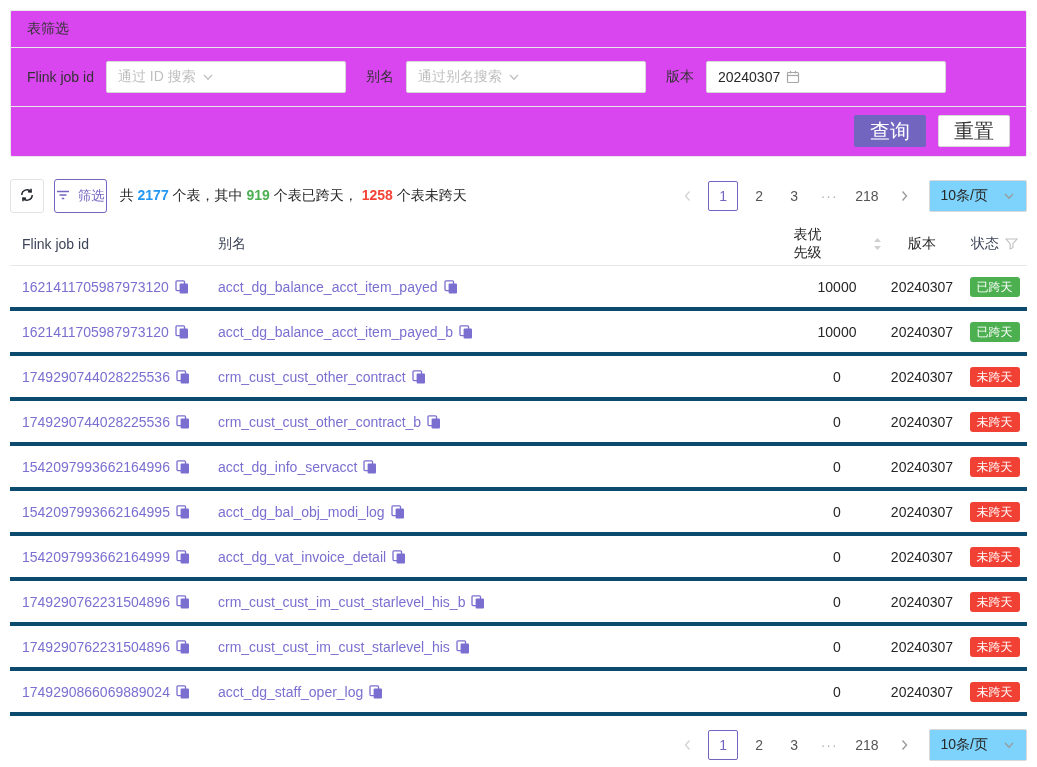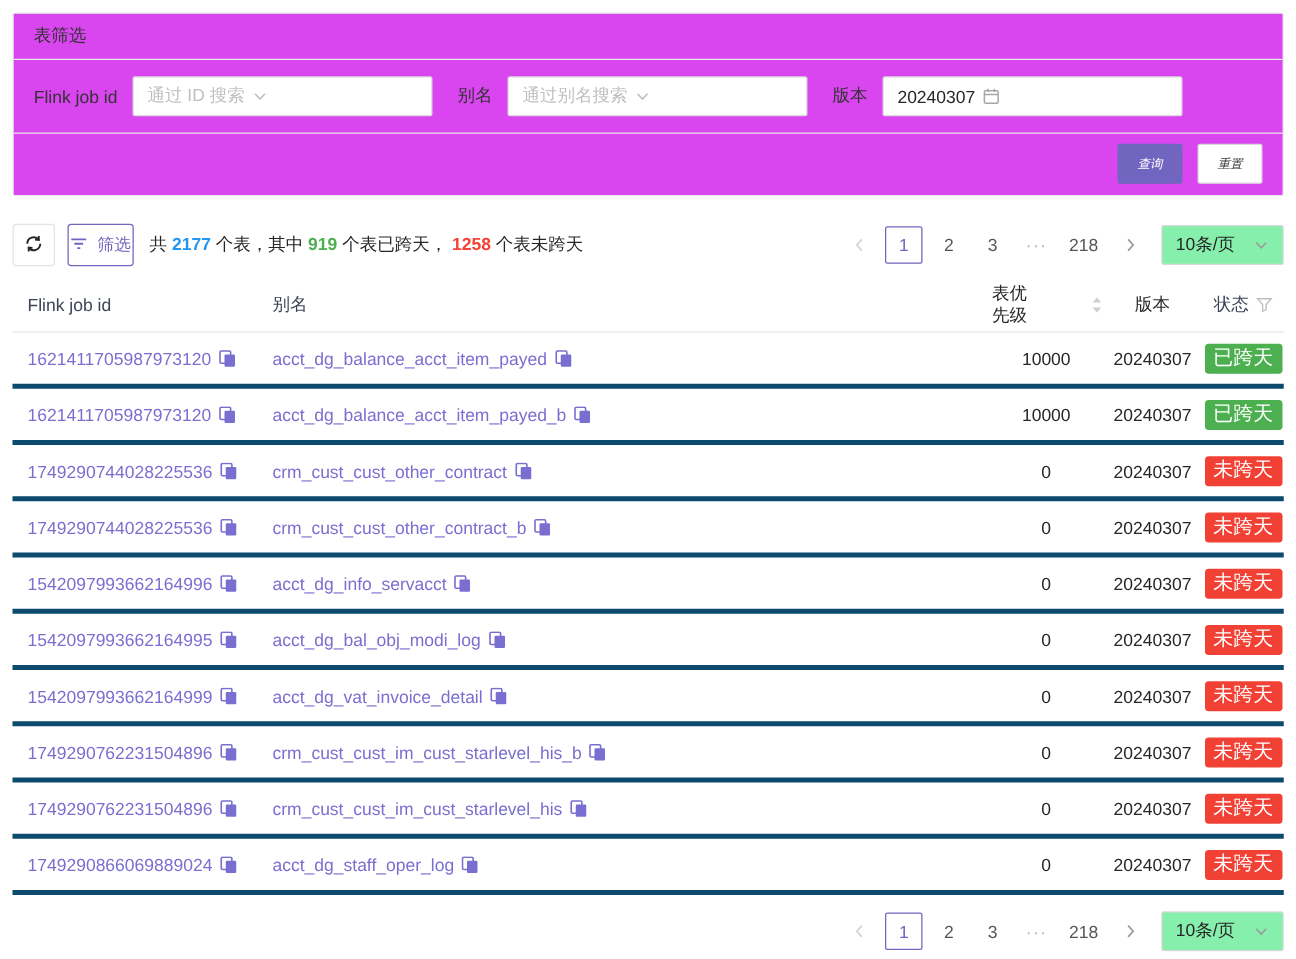--- a/index.html
+++ b/index.html
@@ -11,21 +11,21 @@
   .card-header { padding:9px 16px; border-bottom:1px solid #e8e8e8; color:#333; }
   .card-filters { display:flex; align-items:center; padding:13px 16px; border-bottom:1px solid #e8e8e8; }
   .field { display:flex; align-items:center; margin-right:20px; }
   .field-label { margin-right:12px; color:#333; white-space:nowrap; }
   .select-box, .date-box { width:240px; height:32px; border:1px solid #d9d9d9; border-radius:2px;
     display:flex; align-items:center; padding:0 11px; background:#fff; cursor:pointer; }
   .placeholder { color:#bfbfbf; }
   .date-value { color:#262626; }
   .card-actions { display:flex; justify-content:flex-end; align-items:center; gap:12px; padding:8px 16px 9px; }
   .btn { height:32px; padding:0 15px; border-radius:2px; border:1px solid #d9d9d9; background:#fff;
-    font-size:10px; display:inline-flex; align-items:center; justify-content:center; cursor:pointer; color:#333;font-style:italic; }
+    font-size:20px; display:inline-flex; align-items:center; justify-content:center; cursor:pointer; color:#333; }
   .btn-primary { background:var(--accent); border-color:var(--accent); color:#fff; }
 
   
   .content { margin:0 10px; }
   .toolbar { margin-top:22px; display:flex; align-items:center; }
   .icon-btn { width:34px; height:34px; border:1px solid #e3e3e3; border-radius:3px; background:#fff;
     display:flex; align-items:center; justify-content:center; cursor:pointer; }
   .filter-outline-btn { height:34px; margin-left:10px; padding:0 1px; border:1px solid var(--accent);
     border-radius:3px; color:var(--accent); background:#fff; display:inline-flex; align-items:center; gap:8px; cursor:pointer; }
   .stats { margin-left:13px; color:#262626; }
@@ -36,37 +36,37 @@
 
   
   .pager { display:flex; align-items:center; gap:7px; }
   .toolbar .pager { margin-left:auto; }
   .page-nav { width:26px; height:30px; display:flex; align-items:center; justify-content:center; cursor:pointer; }
   .page-item { min-width:28px; height:30px; padding:0 4px; display:flex; align-items:center; justify-content:center;
     color:#555; cursor:pointer; border:1px solid transparent; border-radius:2px; }
   .page-item.active { border-color:var(--accent); color:var(--accent); min-width:30px; }
   .page-item.ellipsis { color:#b3b3b3; cursor:default; letter-spacing:1px; }
   .page-size { height:32px; margin-left:5px; padding:0 11px; border:1px solid #d9d9d9; border-radius:2px;
-    display:inline-flex; align-items:center; gap:9px; color:#262626; cursor:pointer; background:#86efac; }
+    display:inline-flex; align-items:center; gap:9px; color:#262626; cursor:pointer; background:#7dd3fc; }
   .bottom-pager-row { display:flex; justify-content:flex-end; margin-top:13px; }
 
   
   .table { margin-top:9px; }
   .thead { display:flex; align-items:center; height:44px; border-bottom:1px solid #e8e8e8;
     color:#3d4458; font-weight:500; }
   .trow { display:flex; align-items:center; height:45px; border-bottom:4px solid #0c4a6e;justify-content:center; }
   .cell { display:flex; align-items:center; }
   .col-id { width:208px; padding-left:12px; }
   .col-alias { flex:1; }
   .col-priority { width:90px; justify-content:center; text-align:center; color:#262626;gap:44px; }
   .col-version { width:80px; justify-content:center; text-align:center; color:#262626; }
   .col-status { width:65px; justify-content:center; }
   .link { color:var(--link); text-decoration:none; cursor:pointer; }
   .copy-icon { margin-left:6px; display:inline-flex; color:var(--link); cursor:pointer; }
-  .badge { color:#fff; font-size:16px; line-height:1; padding:4px 7px; border-radius:3px; white-space:nowrap; }
+  .badge { color:#fff; font-size:12px; line-height:1; padding:4px 7px; border-radius:3px; white-space:nowrap; }
   .badge-green { background:var(--badge-crossed); }
   .badge-red { background:var(--badge-not-crossed); }
   .head-icon { margin-left:6px; display:inline-flex; }
 </style>
 </head>
 <body>
 
 <div class="filter-card">
   <div class="card-header">表筛选</div>
 

